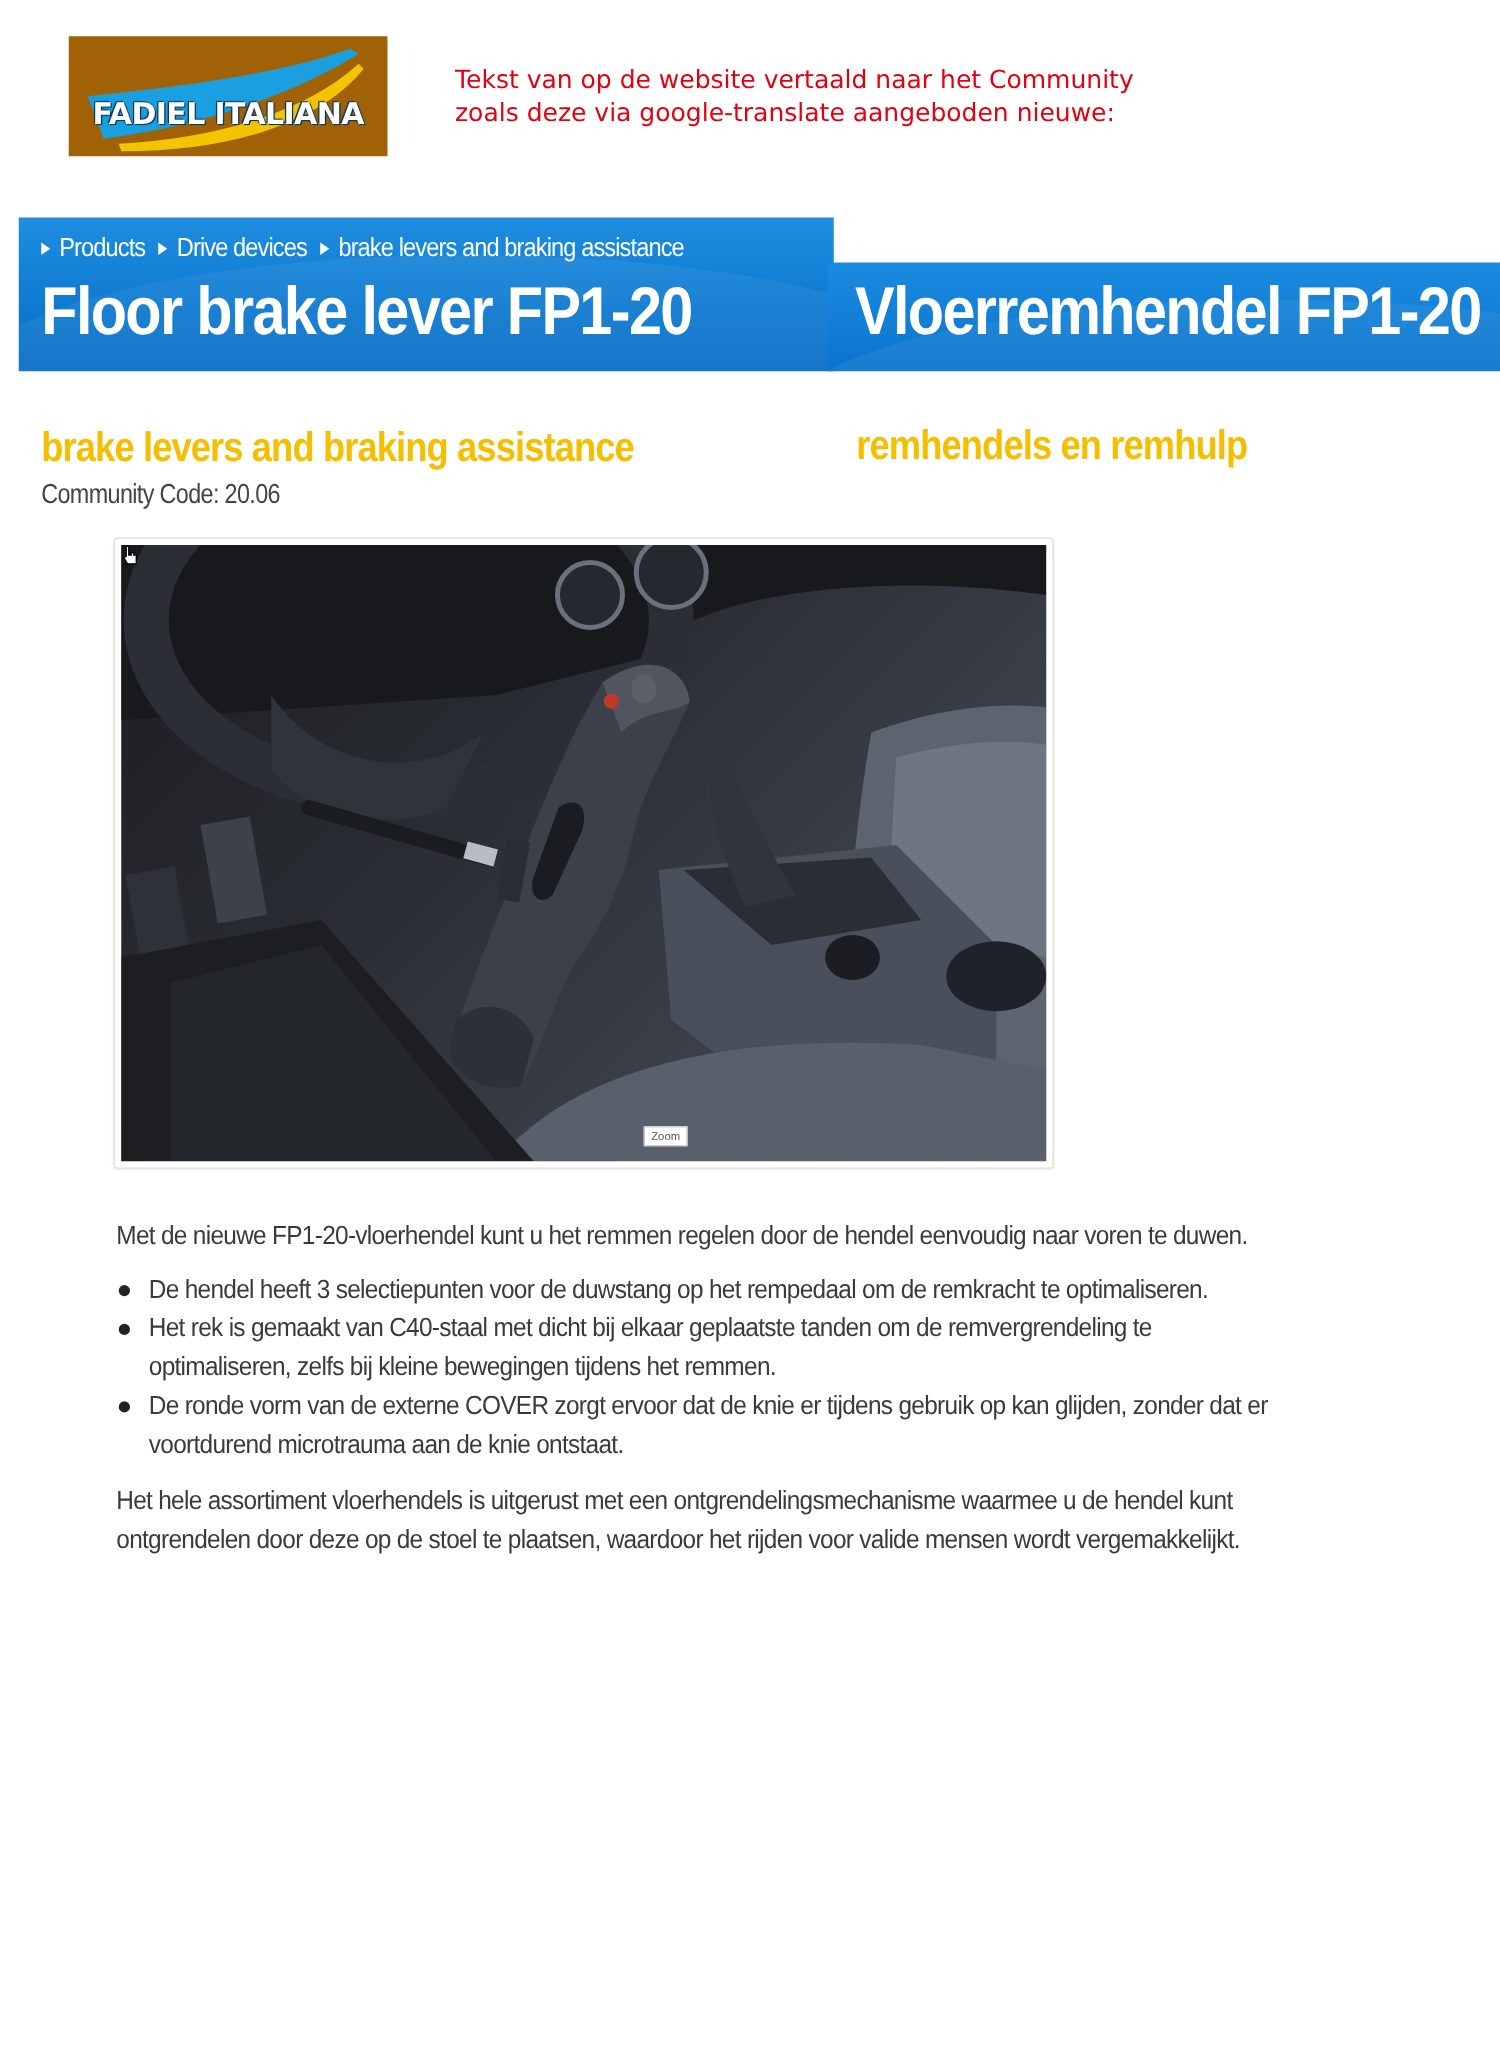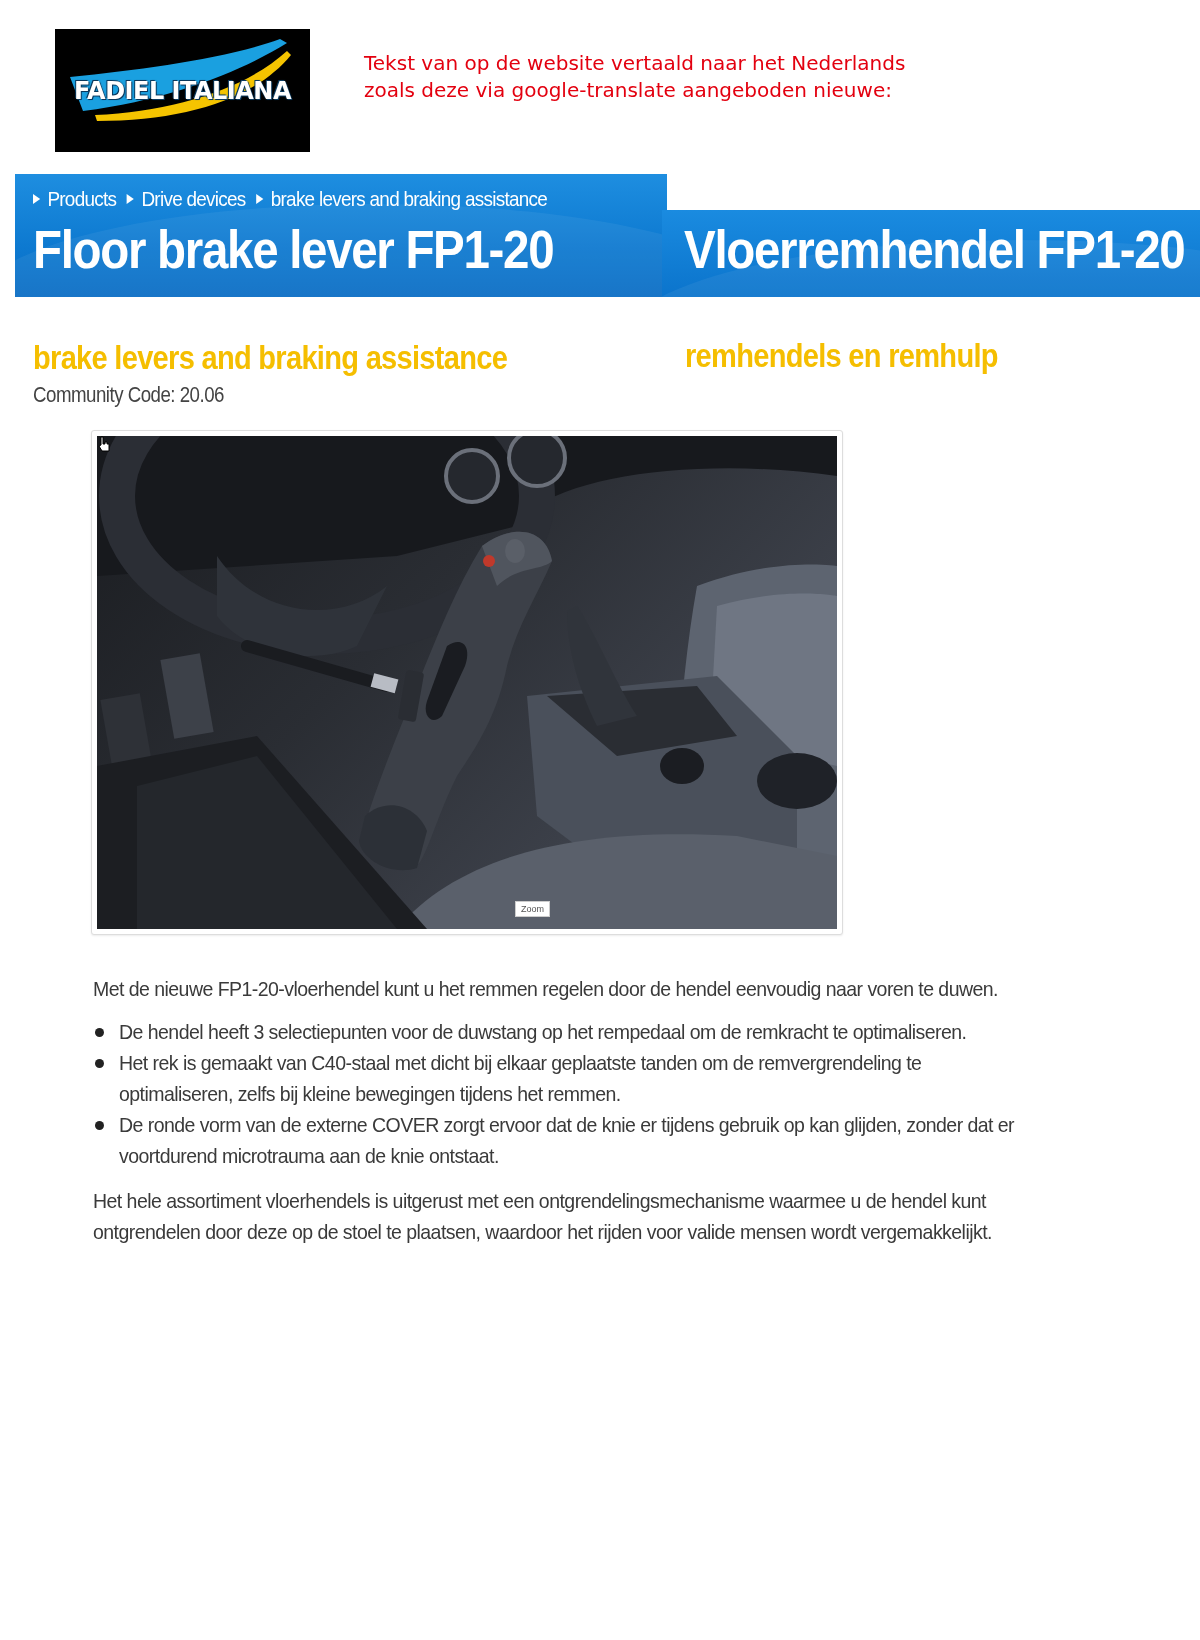--- a/index.html
+++ b/index.html
@@ -1,22 +1,22 @@
 <!DOCTYPE html>
 <html><head>
 <meta charset="utf-8">
 <style>
   * { box-sizing: border-box; margin: 0; padding: 0; }
   html, body { width: 1200px; height: 1640px; background: #ffffff; overflow: hidden; }
   body { position: relative; font-family: "Liberation Sans", sans-serif; color: #333; }
 
   
   .logo {
-    position: absolute; left: 55px; top: 29px; width: 255px; height: 123px;
-    background: #000000; overflow: hidden;
+    position: absolute; left: 55px; top: 29px; width: 255px; height: 96px;
+    background: #a16207; overflow: hidden;
   }
   .logo svg { position: absolute; left: 0; top: 0; }
   .logo-text {
     position: absolute; left: 0; right: 0; top: 48px; text-align: center;
     font-family: "DejaVu Sans", sans-serif; font-weight: bold; font-size: 24px;
     color: #ffffff; letter-spacing: -0.5px;
     text-shadow: 0 0 2px #0b3a5e, 1px 1px 0 #0b3a5e, -1px -1px 0 #0b3a5e;
   }
 
   
@@ -115,21 +115,21 @@
 
 <div class="logo">
   <svg width="255" height="112" viewBox="0 0 255 112">
     <path d="M15 48 C 90 40, 170 30, 225 10 L 232 14 C 190 40, 120 70, 28 82 Z" fill="#1aa0e0"></path>
     <path d="M40 86 C 120 82, 190 60, 232 22 L 236 26 C 200 70, 130 92, 42 92 Z" fill="#f5c400"></path>
   </svg>
   <div class="logo-text">FADIEL ITALIANA</div>
 </div>
 
 <div class="note">
-  <div>Tekst van op de website vertaald naar het Nederlands</div>
+  <div>Tekst van op de website vertaald naar het Community</div>
   <div>zoals deze via google-translate aangeboden nieuwe:</div>
 </div>
 
 <div class="banner-left">
   <div class="banner-sheen"></div>
   <nav class="breadcrumb">
     <span class="crumb">
       <span class="crumb-arrow"></span>
       <a class="crumb-label">Products</a>
     </span>

